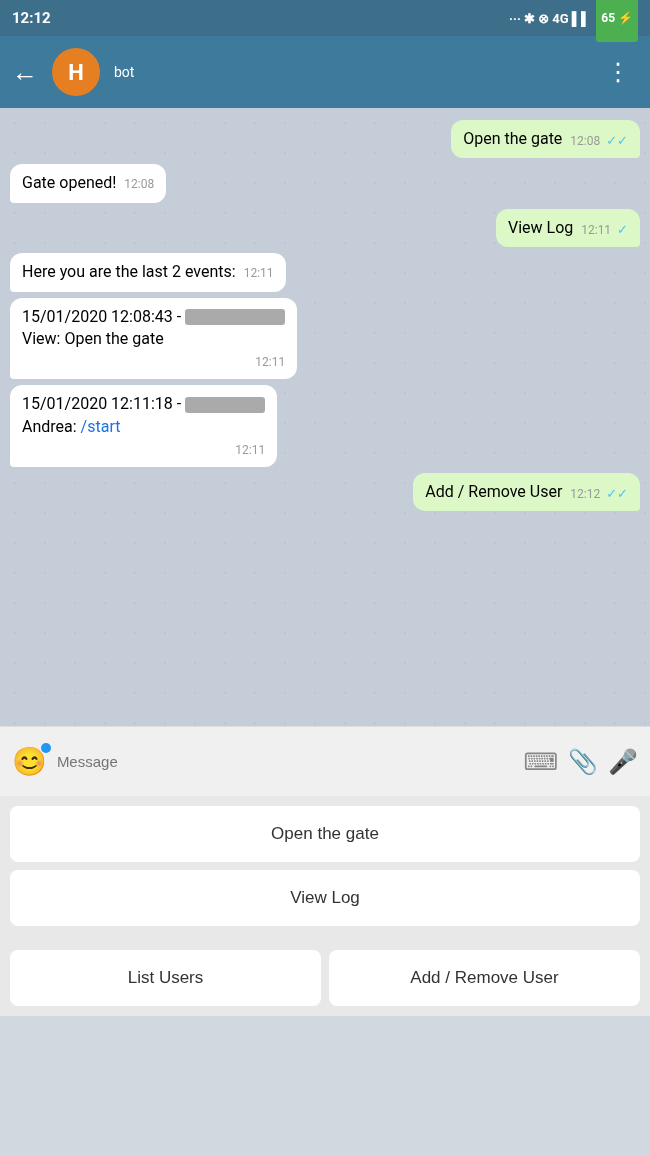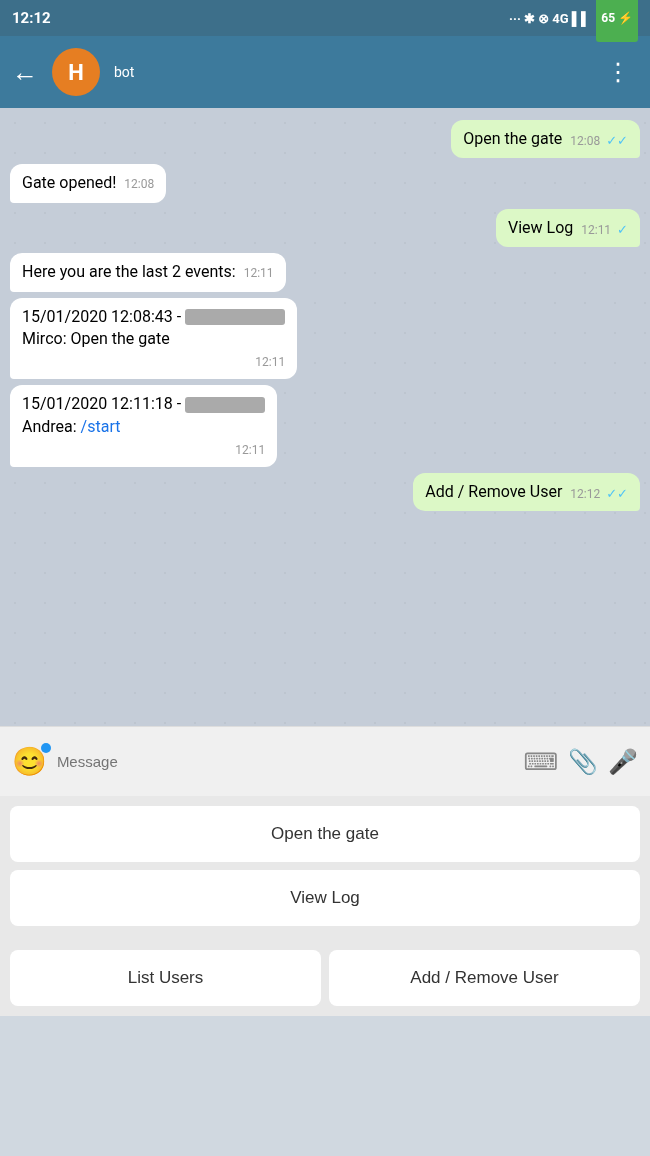--- a/index.html
+++ b/index.html
@@ -273,21 +273,21 @@
 
   <div class="msg msg-received clearfix">
     <span>Here you are the last 2 events:</span>
     <span class="msg-time">12:11</span>
   </div>
 
   <div class="msg msg-received clearfix">
     <div>
       15/01/2020 12:08:43 - <span class="blurred-text" style="width:100px;">&nbsp;&nbsp;&nbsp;&nbsp;&nbsp;&nbsp;&nbsp;&nbsp;&nbsp;&nbsp;</span>
     </div>
-    <div>Mirco: Open the gate</div>
+    <div>View: Open the gate</div>
     <span class="msg-time">12:11</span>
   </div>
 
   <div class="msg msg-received clearfix">
     <div>
       15/01/2020 12:11:18 - <span class="blurred-text" style="width:80px;">&nbsp;&nbsp;&nbsp;&nbsp;&nbsp;&nbsp;&nbsp;&nbsp;</span>
     </div>
     <div>
       Andrea: <a class="msg-link" href="#">/start</a>
     </div>

